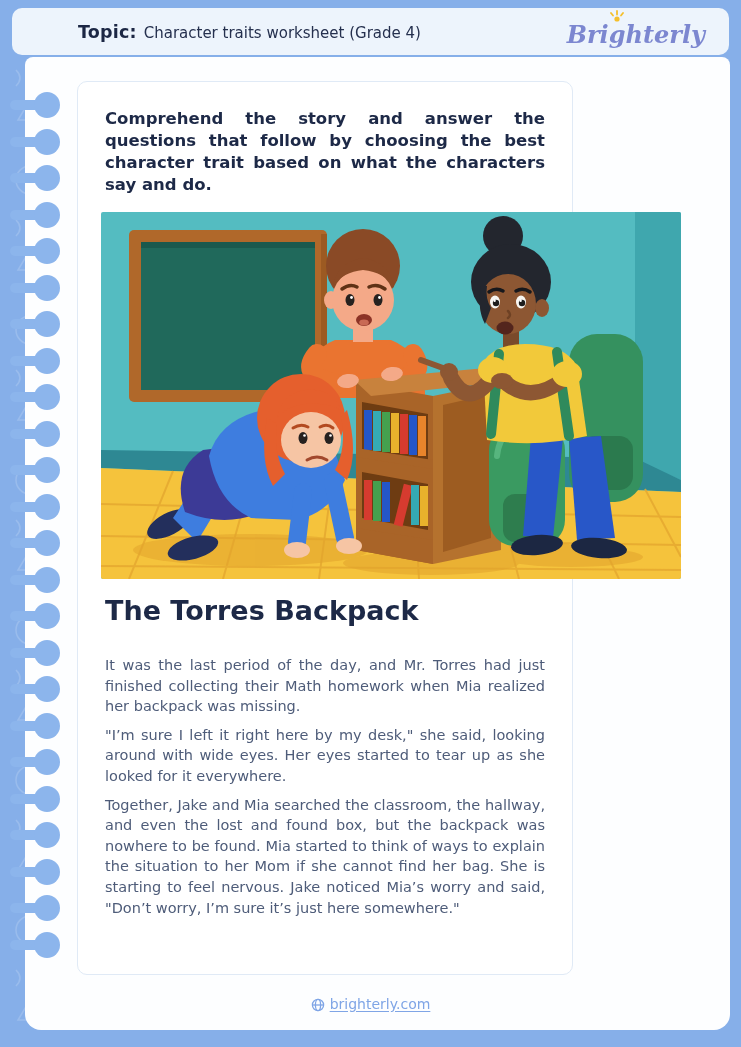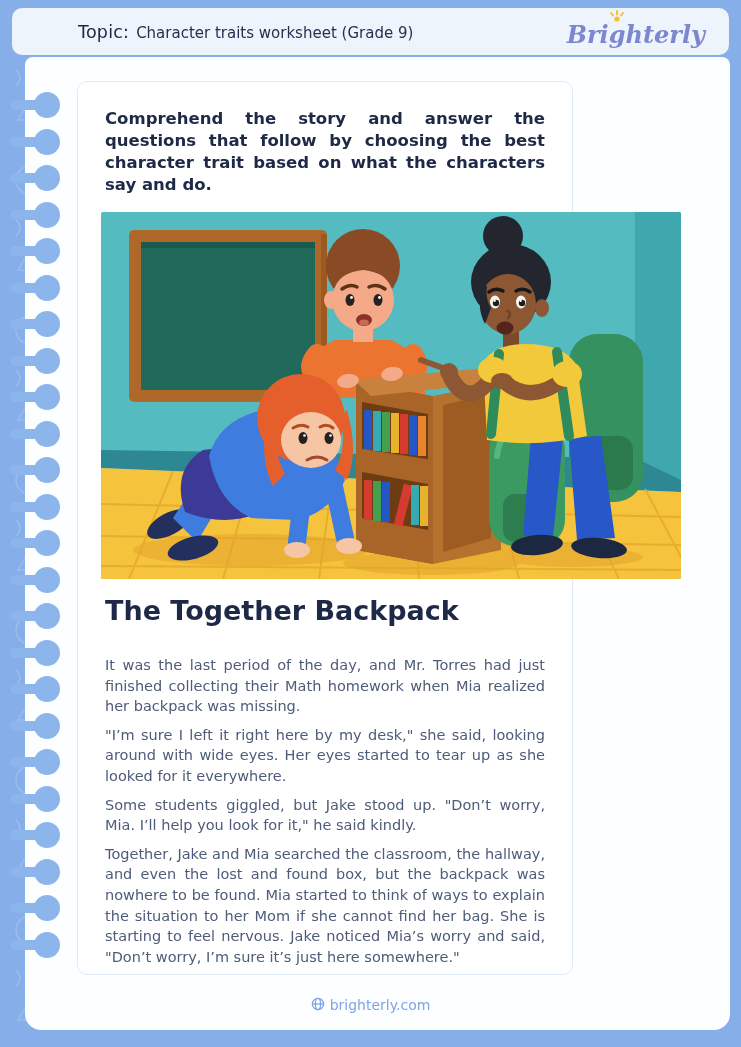--- a/index.html
+++ b/index.html
@@ -22,21 +22,21 @@
   .ring::after { content:""; position:absolute; left:24px; top:0; width:26px; height:26px;
     border-radius:50%; background:#8cb5ec; }
 
   .header-band {
     position:absolute; left:12px; top:8px; width:717px; height:47px; box-sizing:border-box;
     background:#edf4fc; border-radius:10px; z-index:4;
     display:flex; align-items:center; justify-content:space-between;
     padding:0 24px 0 66px;
   }
   .topic { display:flex; align-items:baseline; gap:7px; }
-  .topic-label { font-weight:normal; font-size:17.5px; color:#1c2744; letter-spacing:.2px; }
+  .topic-label { font-weight:bold; font-size:17.5px; color:#1c2744; letter-spacing:.2px; }
   .topic-value { font-size:15px; color:#25304e; }
   .logo { position:relative; font-family:"DejaVu Serif","Liberation Serif",serif;
     font-style:italic; font-weight:bold; font-size:24px; color:#7c87d0; padding-top:6px; }
   .logo-sun { position:absolute; top:-4px; left:42px; }
 
   .card {
     position:absolute; left:77px; top:81px; width:496px; height:894px; box-sizing:border-box;
     background:#ffffff; border:1.5px solid #e0eaf6; border-radius:10px;
     padding:26px 23px 0; z-index:2;
   }
@@ -44,22 +44,22 @@
     margin:0 4px; font-weight:bold; font-size:16.5px; line-height:22px;
     text-align:justify; color:#1d2947;
   }
   .illustration { display:block; margin-top:16px; width:580px; height:367px; border-radius:2px; }
   .story-title { margin:16px 4px 0; font-size:27px; font-weight:bold; color:#1d2947; }
   .story-p { margin:0 4px 8px; font-size:14.5px; line-height:20.6px; text-align:justify; color:#4e5c79; }
   .story-p.first { margin-top:29px; }
 
   .footer { position:absolute; left:0; right:0; top:996px; text-align:center; z-index:3; }
   .footer-link {
-    display:inline-flex; align-items:flex-start; gap:5px;
-    color:#7fa5e6; font-size:14px; text-underline-offset:2px; cursor:pointer;
+    display:inline-flex; align-items:flex-end; gap:5px;
+    color:#7fa5e6; font-size:14px; text-decoration:underline; text-underline-offset:2px; cursor:pointer;
   }
 </style>
 </head>
 <body>
 
 <div class="screen">
 
   <svg class="bg-doodles" width="741" height="1047" aria-hidden="true">
     <defs>
       <pattern id="dood" width="170" height="150" patternUnits="userSpaceOnUse">
@@ -102,21 +102,21 @@
       <div class="ring" style="top: 785.5px;"></div>
       <div class="ring" style="top: 822px;"></div>
       <div class="ring" style="top: 858.5px;"></div>
       <div class="ring" style="top: 895px;"></div>
       <div class="ring" style="top: 931.5px;"></div>
     </div>
 
   <header class="header-band">
     <div class="topic">
       <span class="topic-label">Topic:</span>
-      <span class="topic-value">Character traits worksheet (Grade 9)</span>
+      <span class="topic-value">Character traits worksheet (Grade 4)</span>
     </div>
     <div class="logo">
       <svg class="logo-sun" width="16" height="12" viewBox="0 0 16 12" aria-hidden="true">
         <g stroke="#f5bf2a" stroke-width="1.8" stroke-linecap="round" fill="none">
           <path d="M8,4.5 V1"></path>
             <path d="M4,5.5 L2,3"></path>
             <path d="M12,5.5 L14,3"></path>
         </g>
         <circle cx="8" cy="9" r="2.6" fill="#f5bf2a"></circle>
       </svg>
@@ -279,25 +279,24 @@
         <path d="M392,164 Q368,198 350,166" stroke="#8d5733" stroke-width="16" stroke-linecap="round" fill="none"></path>
         <ellipse cx="392" cy="158" rx="15" ry="13" fill="#f2c93a"></ellipse>
         <circle cx="348" cy="160" r="9" fill="#8d5733"></circle>
         <path d="M342,156 L320,148" stroke="#8d5733" stroke-width="6" stroke-linecap="round"></path>
         <path d="M464,166 Q432,192 406,172" stroke="#8d5733" stroke-width="15" stroke-linecap="round" fill="none"></path>
         <ellipse cx="466" cy="162" rx="15" ry="13" fill="#f2c93a"></ellipse>
         <ellipse cx="401" cy="169" rx="11" ry="8" fill="#8d5733"></ellipse>
       </g>
     </svg>
 
-    <h1 class="story-title">The Together Backpack</h1>
+    <h1 class="story-title">The Torres Backpack</h1>
 
     <p class="story-p first">It was the last period of the day, and Mr. Torres had just finished collecting their Math homework when Mia realized her backpack was missing.</p>
     <p class="story-p">"I’m sure I left it right here by my desk," she said, looking around with wide eyes. Her eyes started to tear up as she looked for it everywhere.</p>
-    <p class="story-p">Some students giggled, but Jake stood up. "Don’t worry, Mia. I’ll help you look for it," he said kindly.</p>
     <p class="story-p">Together, Jake and Mia searched the classroom, the hallway, and even the lost and found box, but the backpack was nowhere to be found. Mia started to think of ways to explain the situation to her Mom if she cannot find her bag. She is starting to feel nervous. Jake noticed Mia’s worry and said, "Don’t worry, I’m sure it’s just here somewhere."</p>
   </main>
 
   <footer class="footer">
     <a class="footer-link">
       <svg width="14" height="14" viewBox="0 0 14 14" aria-hidden="true">
         <g stroke="#7fa5e6" stroke-width="1.3" fill="none">
           <circle cx="7" cy="7" r="5.6"></circle>
           <ellipse cx="7" cy="7" rx="2.6" ry="5.6"></ellipse>
           <path d="M1.4,7 H12.6"></path>

